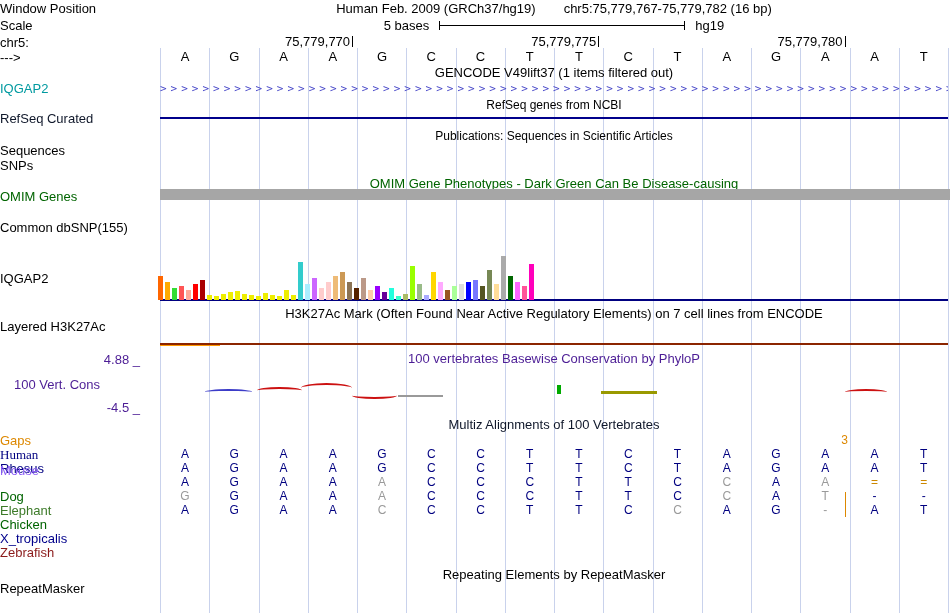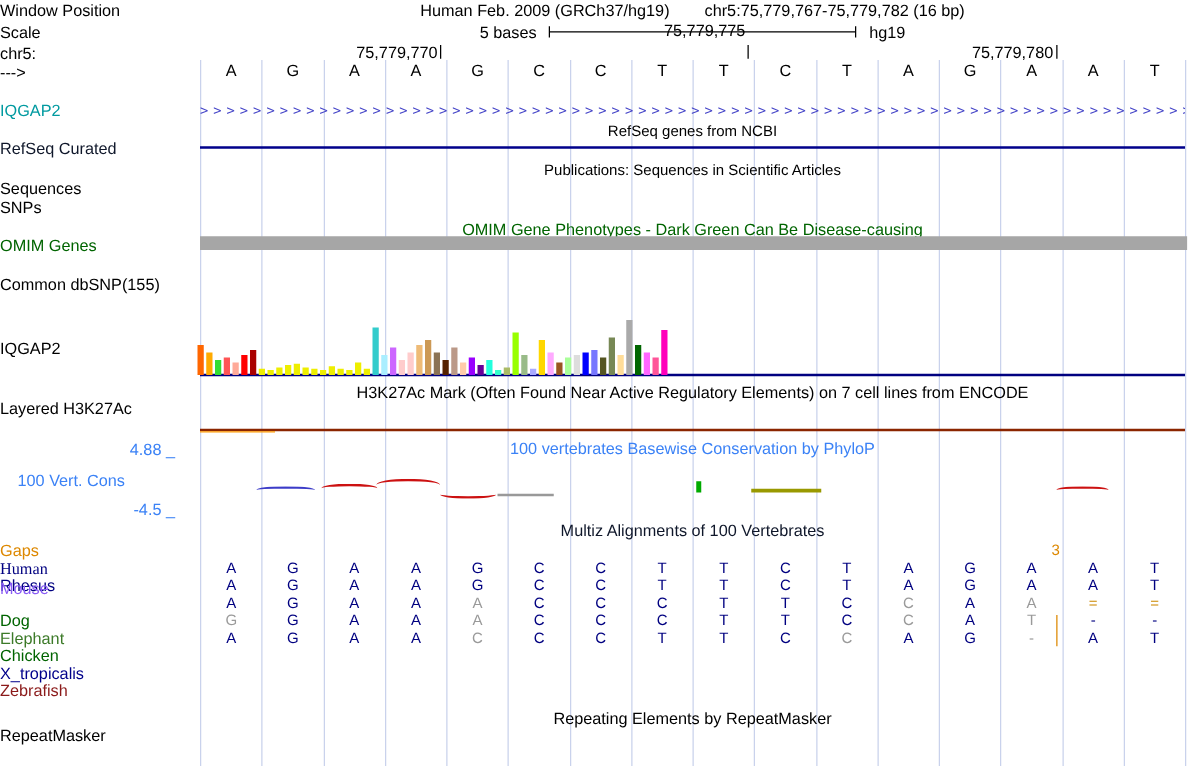--- a/index.html
+++ b/index.html
@@ -13,21 +13,21 @@
   .seqcell{position:absolute;width:50px;text-align:center;line-height:13px;font-size:13px}
   .acell{position:absolute;width:50px;text-align:center;line-height:13px;font-size:12px}
   .coordnum{position:absolute;width:110px;text-align:right;line-height:12px;font-size:13px}
   .coordtick{position:absolute;width:1px;height:11px;background:#000}
   .hline{position:absolute;left:160px;width:788px}
   .bar{position:absolute}
   .cseg{position:absolute}
   .teal{color:#009aa0}
   .navy{color:#0f172a}
   .dgreen{color:#006400}
-  .consblue{color:#3b82f6}
+  .consblue{color:#4c1d95}
   .scalewrap{position:absolute;left:160px;top:19px;width:788px;height:13px;display:flex;justify-content:center;align-items:center;gap:10px}
   .scalebar{width:246px;height:9px;border-left:1px solid #000;border-right:1px solid #000;position:relative}
   .scalebar::after{content:"";position:absolute;left:0;right:0;top:4px;height:1px;background:#000}
   .arrows{position:absolute;left:160px;top:82px;width:788px;height:13px;overflow:hidden;white-space:nowrap;
     color:#4646c8;font-size:11px;line-height:13px;letter-spacing:4px;font-family:"DejaVu Sans Mono",monospace}
   .hdr2{margin-left:28px}
 </style>
 </head>
 <body>
 
@@ -58,20 +58,21 @@
   <div class="leftlbl" style="top:19px">Scale</div>
   <div class="scalewrap">
     <span>5 bases</span>
     <span class="scalebar"></span>
     <span>hg19</span>
   </div>
 
   <div class="leftlbl" style="top:36px">chr5:</div>
   <div class="leftlbl" style="top:51px">---&gt;</div>
 
+  <div class="ctitle" style="top:66px">GENCODE V49lift37 (1 items filtered out)</div>
   <div class="leftlbl teal" style="top:82px">IQGAP2</div>
   <div class="arrows" id="arrows">&gt;&gt;&gt;&gt;&gt;&gt;&gt;&gt;&gt;&gt;&gt;&gt;&gt;&gt;&gt;&gt;&gt;&gt;&gt;&gt;&gt;&gt;&gt;&gt;&gt;&gt;&gt;&gt;&gt;&gt;&gt;&gt;&gt;&gt;&gt;&gt;&gt;&gt;&gt;&gt;&gt;&gt;&gt;&gt;&gt;&gt;&gt;&gt;&gt;&gt;&gt;&gt;&gt;&gt;&gt;&gt;&gt;&gt;&gt;&gt;&gt;&gt;&gt;&gt;&gt;&gt;&gt;&gt;&gt;&gt;&gt;&gt;&gt;&gt;&gt;&gt;&gt;&gt;&gt;&gt;&gt;&gt;&gt;&gt;&gt;&gt;&gt;&gt;&gt;&gt;&gt;&gt;&gt;&gt;&gt;&gt;&gt;&gt;&gt;&gt;&gt;&gt;&gt;&gt;&gt;&gt;&gt;&gt;&gt;&gt;&gt;&gt;&gt;&gt;&gt;&gt;&gt;&gt;&gt;&gt;&gt;&gt;&gt;&gt;&gt;&gt;&gt;&gt;&gt;&gt;&gt;&gt;&gt;&gt;&gt;&gt;&gt;&gt;&gt;&gt;</div>
 
   <div class="ctitle small" style="top:99px">RefSeq genes from NCBI</div>
   <div class="leftlbl navy" style="top:112px">RefSeq Curated</div>
   <div class="hline" style="top:117px;height:2px;background:#00008b"></div>
 
   <div class="ctitle small" style="top:130px">Publications: Sequences in Scientific Articles</div>
   <div class="leftlbl" style="top:144px">Sequences</div>
   <div class="leftlbl" style="top:159px">SNPs</div>
@@ -112,21 +113,21 @@
       <div class="seqcell" style="left: 554px; top: 50px;">T</div>
       <div class="seqcell" style="left: 603.25px; top: 50px;">C</div>
       <div class="seqcell" style="left: 652.5px; top: 50px;">T</div>
       <div class="seqcell" style="left: 701.75px; top: 50px;">A</div>
       <div class="seqcell" style="left: 751px; top: 50px;">G</div>
       <div class="seqcell" style="left: 800.25px; top: 50px;">A</div>
       <div class="seqcell" style="left: 849.5px; top: 50px;">A</div>
       <div class="seqcell" style="left: 898.75px; top: 50px;">T</div>
       <div class="coordnum" style="left: 240.1px; top: 36px;">75,779,770</div>
       <div class="coordtick" style="left: 352.1px; top: 36px;"></div>
-      <div class="coordnum" style="left: 486.3px; top: 19px;">75,779,775</div>
+      <div class="coordnum" style="left: 486.3px; top: 36px;">75,779,775</div>
       <div class="coordtick" style="left: 598.3px; top: 36px;"></div>
       <div class="coordnum" style="left: 732.6px; top: 36px;">75,779,780</div>
       <div class="coordtick" style="left: 844.6px; top: 36px;"></div>
       <div class="bar" style="left: 158px; width: 5px; top: 276px; height: 24px; background: rgb(255, 102, 0);"></div>
       <div class="bar" style="left: 165px; width: 5px; top: 282px; height: 18px; background: rgb(255, 170, 0);"></div>
       <div class="bar" style="left: 172px; width: 5px; top: 288px; height: 12px; background: rgb(51, 221, 51);"></div>
       <div class="bar" style="left: 179px; width: 5px; top: 286px; height: 14px; background: rgb(255, 85, 85);"></div>
       <div class="bar" style="left: 186px; width: 5px; top: 290px; height: 10px; background: rgb(255, 170, 153);"></div>
       <div class="bar" style="left: 193px; width: 5px; top: 284px; height: 16px; background: rgb(255, 0, 0);"></div>
       <div class="bar" style="left: 200px; width: 5px; top: 280px; height: 20px; background: rgb(170, 0, 0);"></div>

